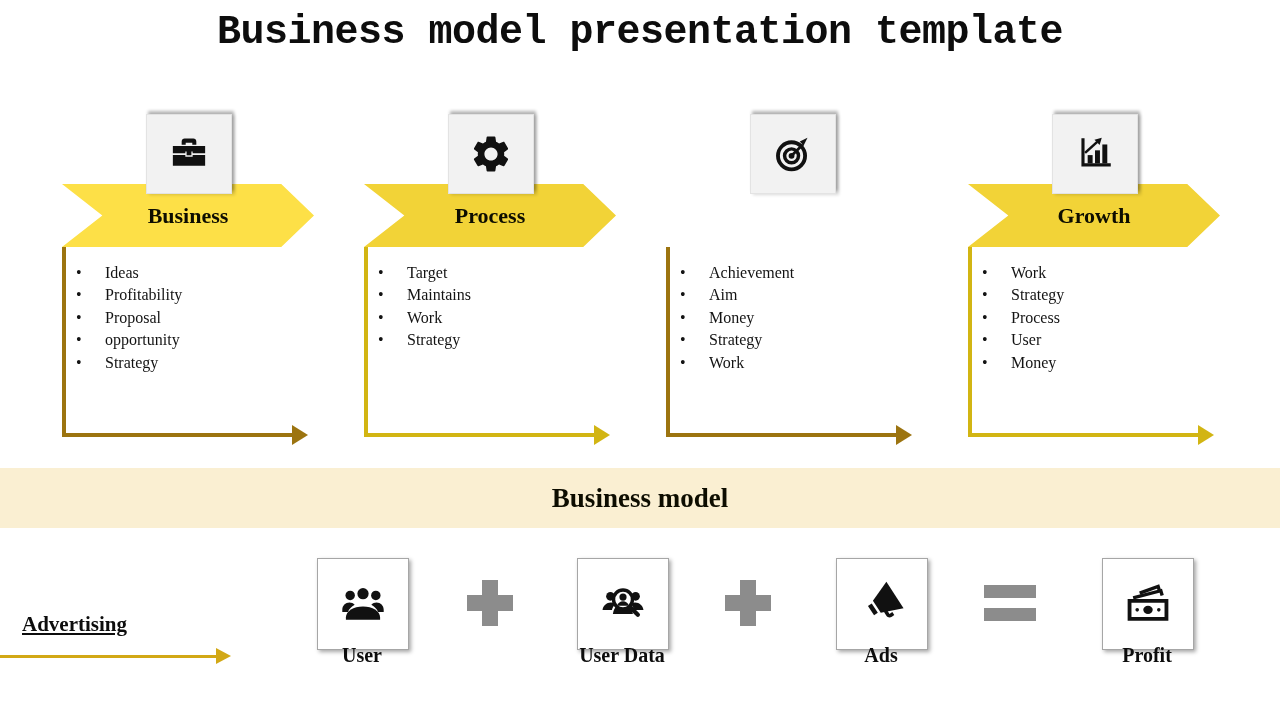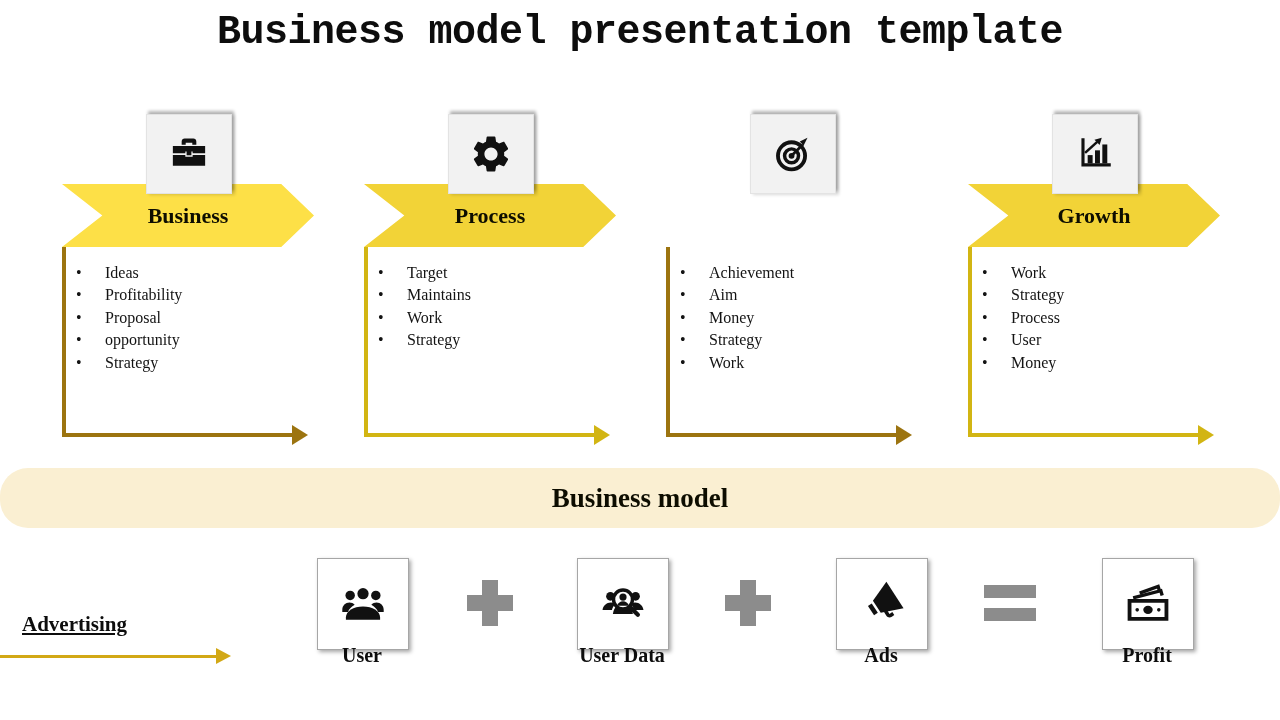--- a/index.html
+++ b/index.html
@@ -35,21 +35,21 @@
   .col-a .flow .head{border-left:16px solid #9c7410;}
   .col-b .flow .v,.col-b .flow .h{background:#d2b513;}
   .col-b .flow .head{border-left:16px solid #d2b513;}
 
   .items{position:absolute;left:14px;top:262px;margin:0;padding:0;list-style:none;width:240px;}
   .items li{position:relative;padding-left:29px;font-size:16px;line-height:22.4px;color:#131313;}
   .items li::before{content:"•";position:absolute;left:0;top:0;}
 
   
   .band{position:absolute;left:0;top:468px;width:1280px;height:60px;background:#faefd2;
-        display:flex;align-items:center;justify-content:center;border-radius:28px;}
+        display:flex;align-items:center;justify-content:center;}
   .band-label{font-size:27px;font-weight:bold;color:#0d0d00;}
 
   
   .adv-label{position:absolute;left:22px;top:612px;font-size:21px;font-weight:bold;text-decoration:underline;}
   .adv-line{position:absolute;left:0;top:655px;width:218px;height:3px;background:#d2a816;}
   .adv-head{position:absolute;left:216px;top:648px;width:0;height:0;
             border-top:8px solid transparent;border-bottom:8px solid transparent;
             border-left:15px solid #d2a816;}
 
   .step-card{position:absolute;top:558px;width:90px;height:90px;background:#ffffff;

